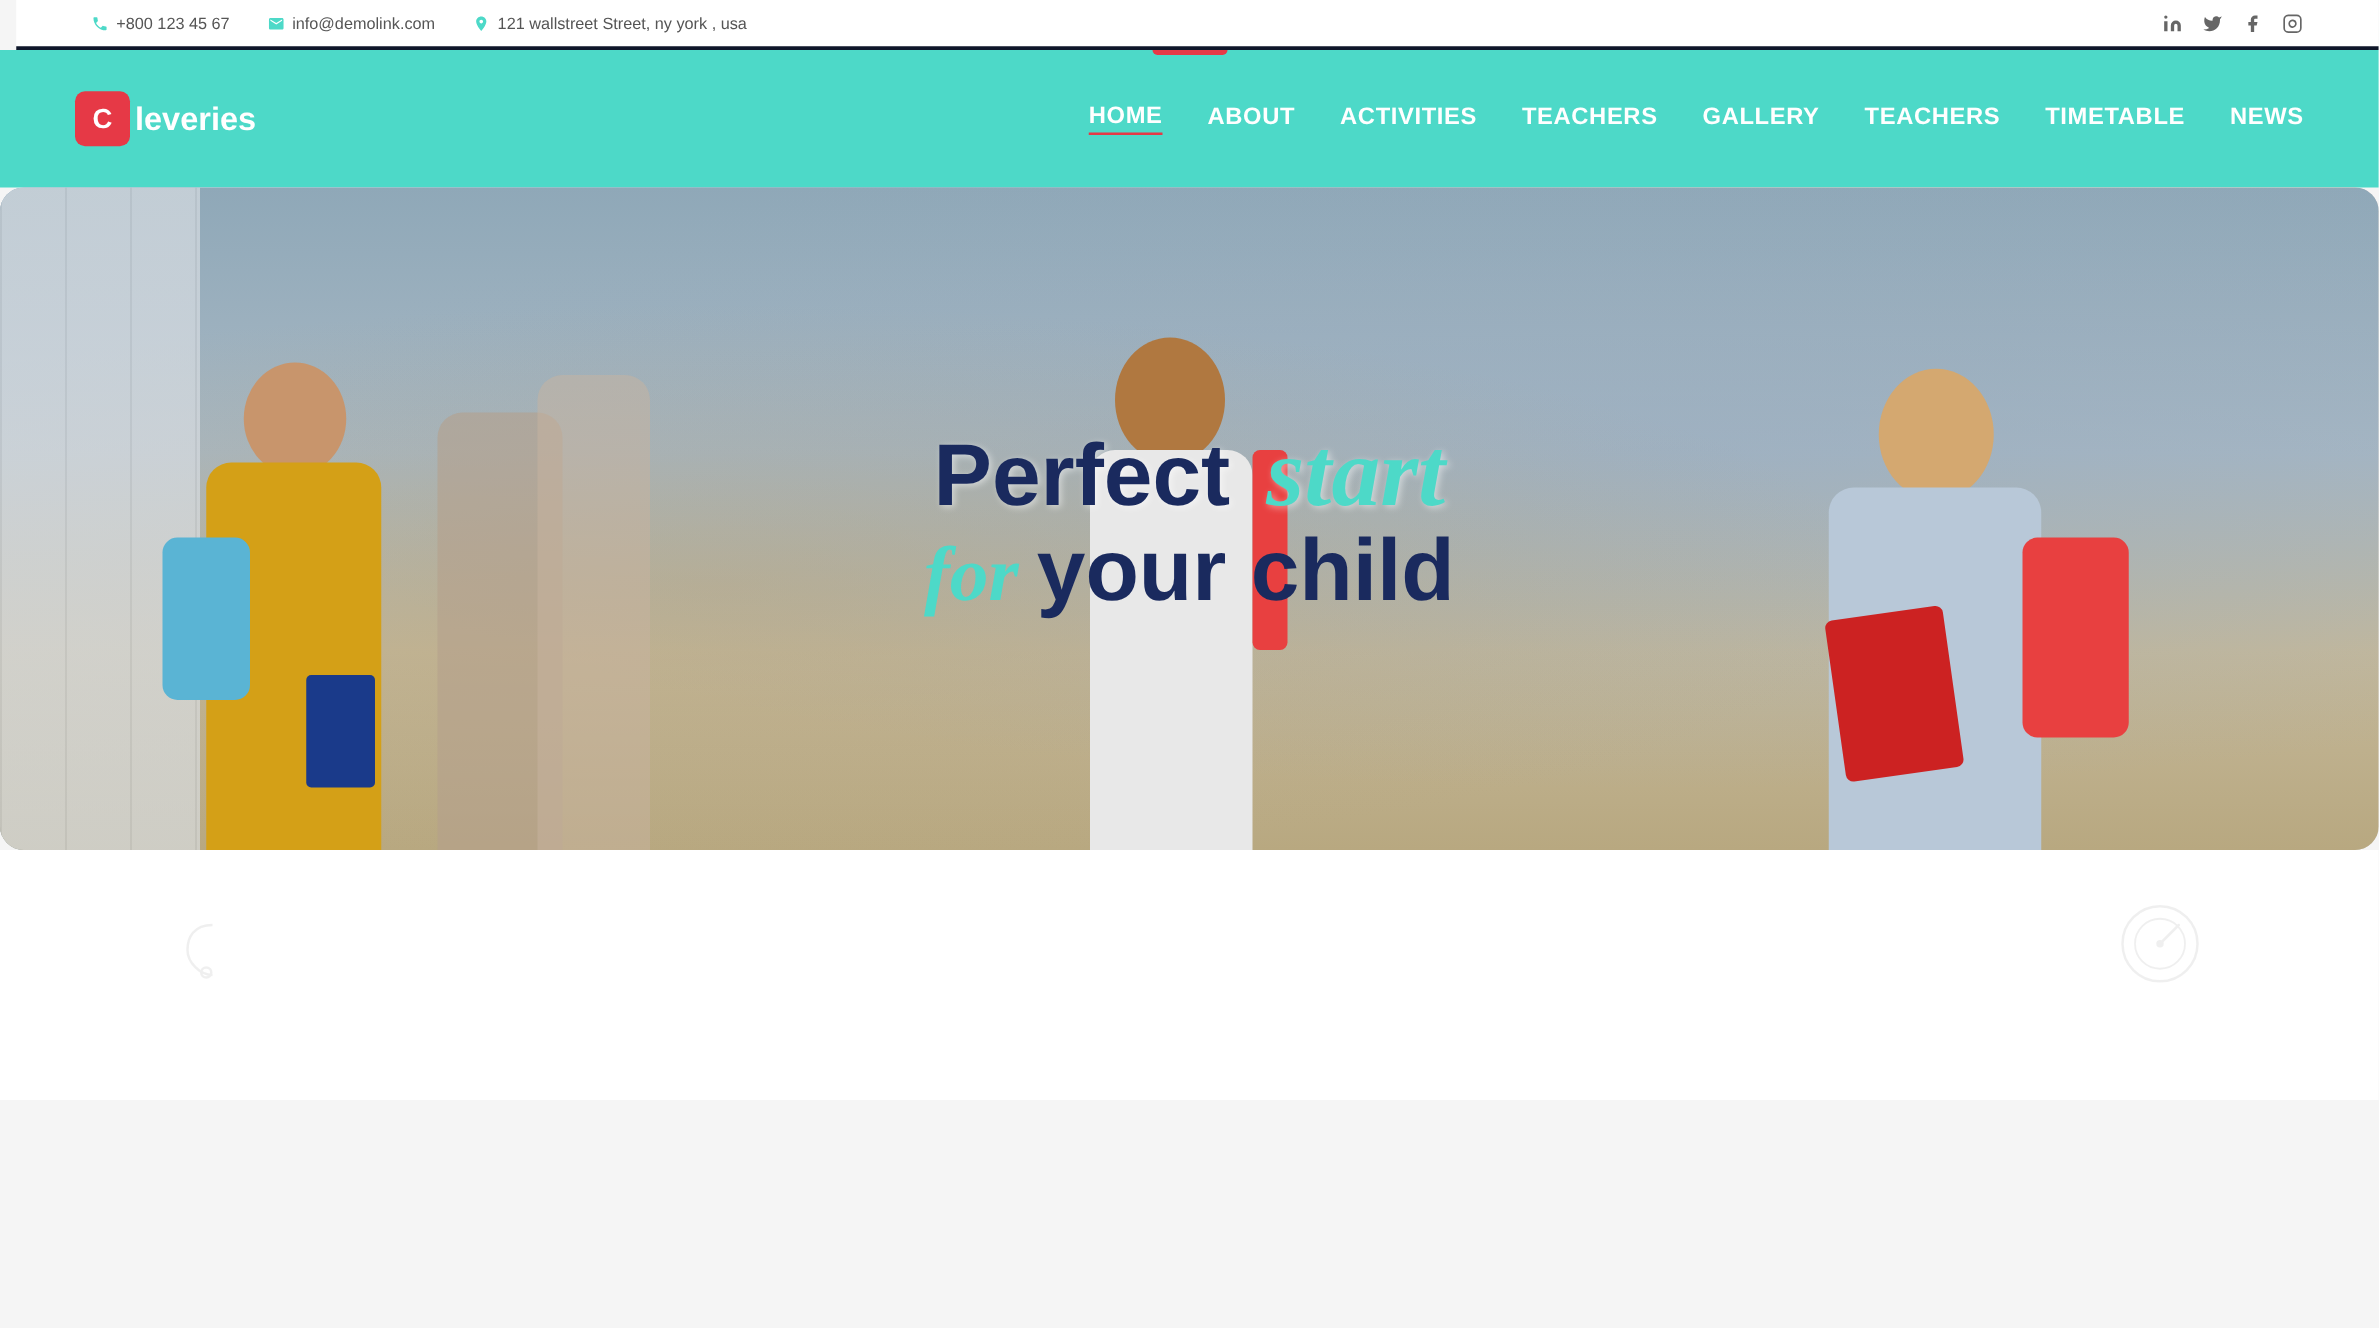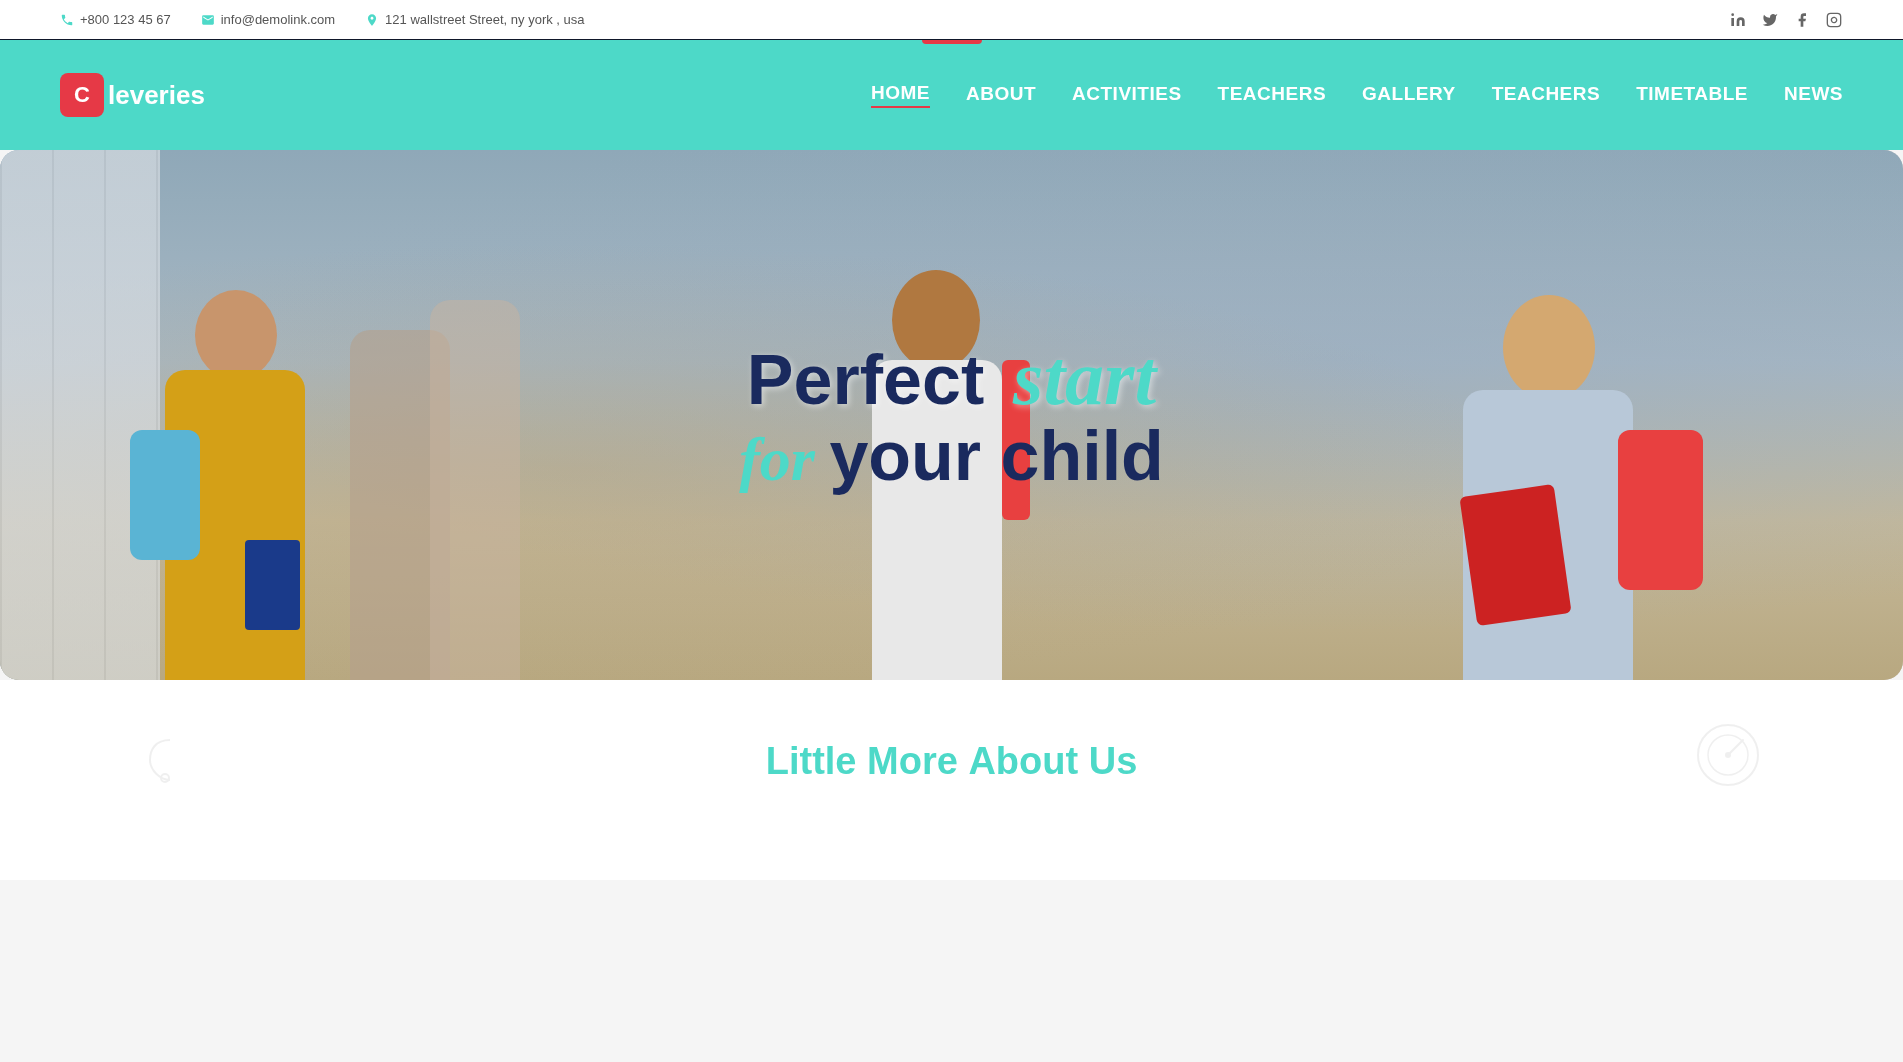--- a/index.html
+++ b/index.html
@@ -6,21 +6,22 @@
     body { font-family: Arial, sans-serif; background: #f5f5f5; width: 1903px; min-height: 1062px; overflow-x: hidden; }
 
     
     .top-bar {
       background: #fff;
       height: 40px;
       display: flex;
       align-items: center;
       justify-content: space-between;
       padding: 0 60px;
-      border-bottom: 1px solid #0f172a;
+      border-bottom: 3px solid #0f172a;
+      margin-left: 13px;
     }
     .top-bar-left {
       display: flex;
       align-items: center;
       gap: 30px;
     }
     .top-bar-item {
       display: flex;
       align-items: center;
       gap: 6px;
@@ -418,23 +419,20 @@
 
 <section class="about-section">
 
   <div class="about-deco-left">
     <svg width="60" height="60" viewBox="0 0 60 60" fill="none">
       <path d="M30 10 C15 10 10 20 10 30 C10 40 20 50 30 50" stroke="#ccc" stroke-width="2" fill="none"></path>
       <circle cx="25" cy="48" r="4" stroke="#ccc" stroke-width="2" fill="none"></circle>
     </svg>
   </div>
 
-  <h2 class="about-title">
-    <span>Little More</span>&nbsp;<span>About Us</span>
-  </h2>
 
   <div class="about-deco-right">
     <svg width="70" height="70" viewBox="0 0 70 70" fill="none">
       <circle cx="35" cy="35" r="30" stroke="#ccc" stroke-width="2"></circle>
       <circle cx="35" cy="35" r="20" stroke="#ccc" stroke-width="1.5"></circle>
       <line x1="35" y1="35" x2="50" y2="20" stroke="#ccc" stroke-width="2" stroke-linecap="round"></line>
       <circle cx="35" cy="35" r="3" fill="#ccc"></circle>
     </svg>
   </div>
 </section>

